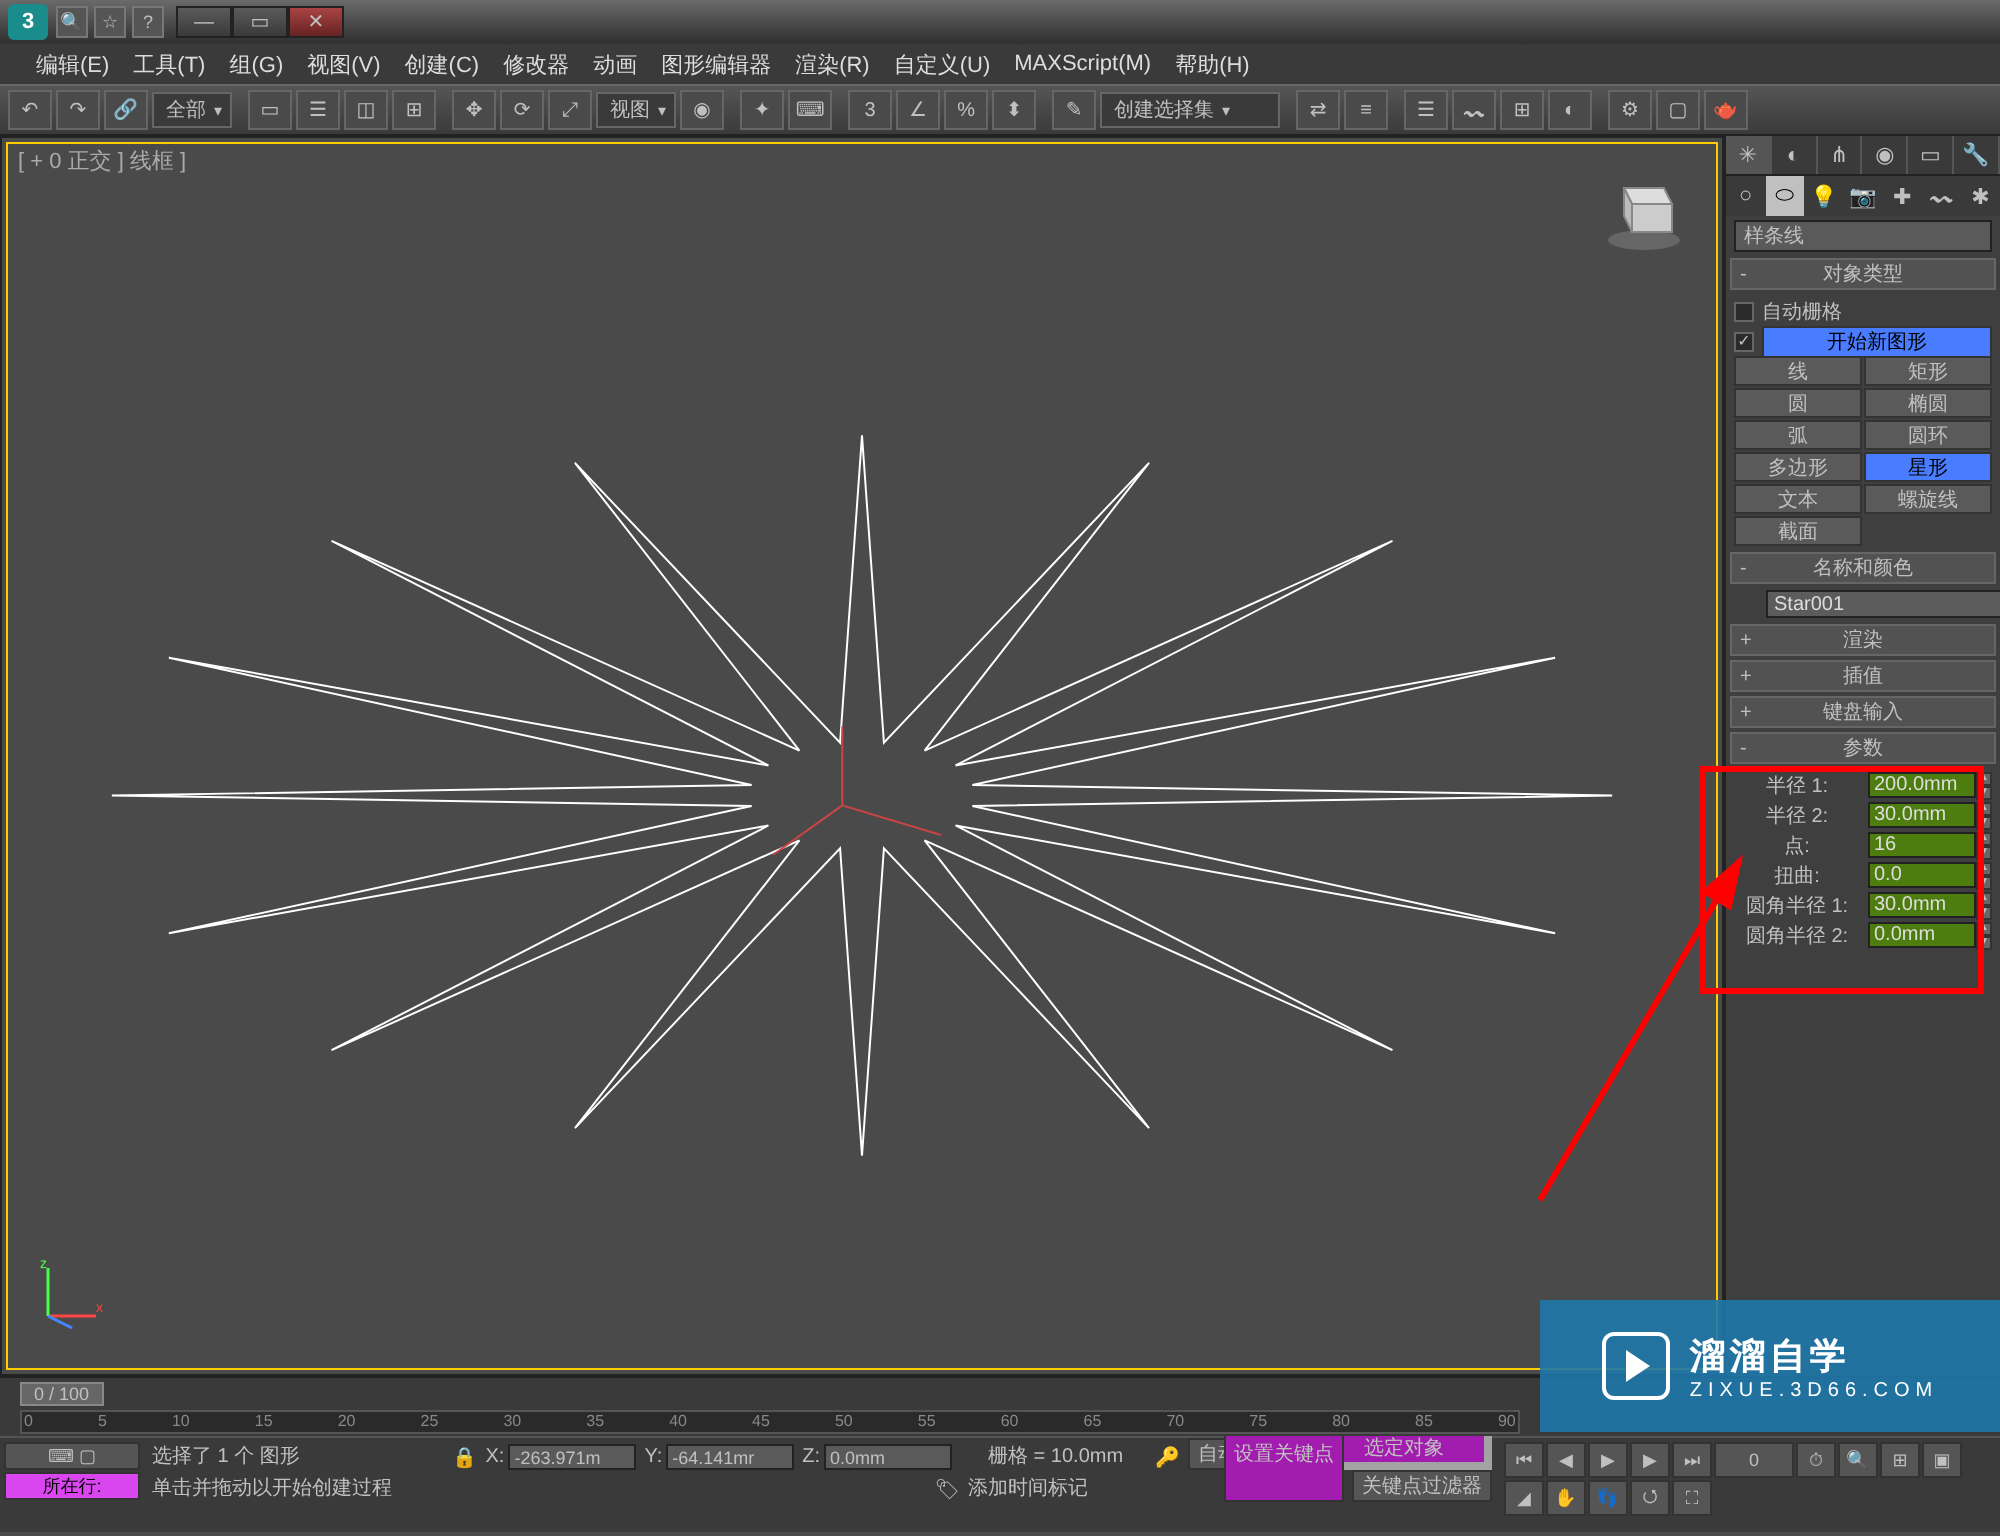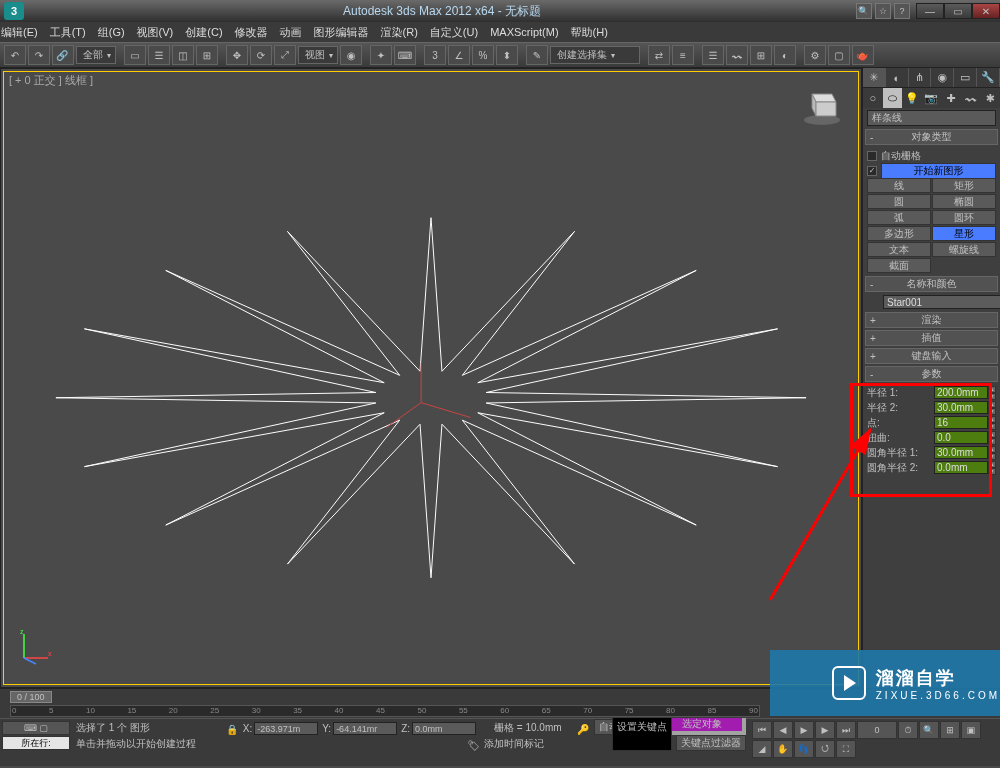--- a/index.html
+++ b/index.html
@@ -10,21 +10,21 @@
 .title-bar .logo { width: 20px; height: 18px; margin: 0 4px; background: #1a8c8c; border-radius: 3px; display: flex; align-items: center; justify-content: center; font-size: 11px; color: #fff; font-weight: bold; }
 .title-text { flex: 1; text-align: center; color: #b8d8f0; font-size: 12px; }
 .search-box { width: 210px; height: 16px; background: #fff; border: 1px solid #888; margin-right: 4px; font-size: 10px; padding: 0 4px; color: #888; font-style: italic; }
 .title-icons { display: flex; gap: 3px; margin-right: 6px; }
 .title-icons span { width: 16px; height: 16px; background: #555; border: 1px solid #777; display: flex; align-items: center; justify-content: center; font-size: 9px; }
 .win-controls { display: flex; }
 .win-controls span { width: 28px; height: 16px; background: linear-gradient(#5a5a5a,#3a3a3a); border: 1px solid #222; display: flex; align-items: center; justify-content: center; font-size: 10px; }
 .win-controls span.close { background: linear-gradient(#aa4444,#662222); }
 
 
-.menu-bar { height: 20px; background: #3a3a3a; display: flex; align-items: center; padding: 0 1px; gap: 12px; }
+.menu-bar { height: 20px; background: #3a3a3a; display: flex; align-items: center; padding: 0 18px; gap: 12px; }
 .menu-bar span { font-size: 11px; color: #ddd; }
 
 
 .toolbar { height: 26px; background: linear-gradient(#555,#3a3a3a); border-top: 1px solid #666; border-bottom: 1px solid #222; display: flex; align-items: center; padding: 0 4px; gap: 2px; }
 .tbtn { width: 22px; height: 20px; background: #4a4a4a; border: 1px solid #666; display: flex; align-items: center; justify-content: center; font-size: 10px; }
 .tbtn.sep { width: 4px; background: none; border: none; }
 .tdropdown { height: 18px; background: #3a3a3a; border: 1px solid #666; padding: 0 4px 0 6px; font-size: 10px; display: flex; align-items: center; }
 .tdropdown::after { content: "▾"; margin-left: 4px; font-size: 8px; }
 
 
@@ -48,61 +48,60 @@
 .rollout-head .pm { position: absolute; left: 4px; }
 .rollout-body { padding: 2px 4px; }
 .chk-row { display: flex; align-items: center; font-size: 10px; height: 15px; gap: 4px; }
 .chk { width: 10px; height: 10px; background: #2a2a2a; border: 1px solid #666; display: inline-flex; align-items: center; justify-content: center; font-size: 8px; }
 .btn-blue { background: #4a7cff !important; color: #000 !important; }
 .grid2 { display: grid; grid-template-columns: 1fr 1fr; gap: 1px; }
 .grid2 div { height: 15px; background: #5a5a5a; border: 1px solid #333; display: flex; align-items: center; justify-content: center; font-size: 10px; }
 .name-row { display: flex; gap: 2px; margin: 2px 20px; }
 .name-row input { flex: 1; height: 14px; background: #5c5c5c; border: 1px solid #222; color: #ddd; font-size: 10px; padding: 0 3px; }
 .param-row { display: flex; align-items: center; height: 15px; font-size: 10px; }
-.param-row .lbl { flex: 1; text-align: left; padding-right: 4px; }
+.param-row .lbl { flex: 1; text-align: center; padding-right: 4px; }
 .param-row .spin { width: 54px; height: 13px; background: #4d7c0f; border: 1px solid #222; color: #ddd; padding: 0 2px; display: flex; align-items: center; }
 .param-row .updn { width: 8px; height: 13px; display: flex; flex-direction: column; }
 .param-row .updn span { flex: 1; background: #666; border: 1px solid #333; font-size: 5px; line-height: 5px; text-align: center; }
 
 
 .red-box { position: absolute; border: 3px solid #ff0000; pointer-events: none; }
 .red-arrow-svg { position: absolute; pointer-events: none; }
 
 
 .timeline { height: 30px; background: #3a3a3a; border-top: 1px solid #222; position: relative; }
 .timeline .slider { position: absolute; top: 2px; left: 10px; height: 12px; background: #666; border: 1px solid #888; padding: 0 6px; font-size: 9px; display: flex; align-items: center; }
 .timeline .track { position: absolute; top: 16px; left: 10px; right: 240px; height: 12px; background: #2a2a2a; border: 1px solid #555; }
 .timeline .ticks { position: absolute; top: 17px; left: 10px; right: 240px; display: flex; justify-content: space-between; font-size: 8px; color: #888; padding: 0 2px; }
 
 .status-bar { height: 48px; background: #3a3a3a; display: flex; font-size: 10px; border-top: 1px solid #555; }
 .status-left { width: 72px; display: flex; flex-direction: column; gap: 1px; padding: 2px; }
 .status-left div { height: 14px; background: #555; border: 1px solid #333; display: flex; align-items: center; justify-content: center; font-size: 9px; }
-.status-left .row2 { background: #e5e5e5; color: #000; }
+.status-left .row2 { background: #d946ef; color: #000; }
 .status-mid { flex: 1; display: flex; flex-direction: column; padding: 2px 4px; gap: 2px; }
 .status-row { display: flex; align-items: flex-end; gap: 4px; height: 14px; }
 .status-row .stat-text { flex-shrink: 0; }
 .coord { display: flex; align-items: center; gap: 2px; }
 .coord-box { width: 64px; height: 13px; background: #5a5a5a; border: 1px solid #222; padding: 0 2px; font-size: 9px; display: flex; align-items: center; }
 .status-right { width: 250px; display: flex; flex-wrap: wrap; align-content: flex-start; gap: 1px; padding: 2px; }
 .status-right .sbtn { width: 20px; height: 18px; background: #555; border: 1px solid #333; display: flex; align-items: center; justify-content: center; font-size: 9px; }
 
 
-.watermark { position: absolute; right: 0; bottom: 52px; width: 230px; height: 66px; background: rgba(30,120,170,0.9); display: flex; align-items: center; justify-content: flex-end; gap: 10px; color: #fff; }
+.watermark { position: absolute; right: 0; bottom: 52px; width: 230px; height: 66px; background: rgba(30,120,170,0.9); display: flex; align-items: center; justify-content: center; gap: 10px; color: #fff; }
 .watermark .play { width: 34px; height: 34px; border: 2px solid #fff; border-radius: 6px; display: flex; align-items: center; justify-content: center; }
 .watermark .play::after { content: ""; width: 0; height: 0; border-left: 12px solid #fff; border-top: 8px solid transparent; border-bottom: 8px solid transparent; margin-left: 3px; }
 .watermark .wtext { display: flex; flex-direction: column; }
 .watermark .wtext .big { font-size: 18px; font-weight: bold; letter-spacing: 2px; }
 .watermark .wtext .small { font-size: 10px; letter-spacing: 3px; }
 </style>
 </head>
 <body>
 
 <div class="title-bar">
   <div class="logo">3</div>
-  <div class="title-text">Autodesk 3ds Max 2012 x64  -  无标题</div>
   <div class="title-icons">
     <span>🔍</span>
     <span>☆</span>
     <span>?</span>
   </div>
   <div class="win-controls">
     <span>—</span>
     <span>▭</span>
     <span class="close">✕</span>
   </div>
@@ -370,21 +369,21 @@
       <span>🔑</span>
       <span style="background:#555;border:1px solid #333;padding:0 4px">自动关键点</span>
       <span style="background:#a21caf;border:4px solid #a3a3a3;padding:0 20px">选定对象</span>
     </div>
     <div class="status-row">
       <span class="stat-text">单击并拖动以开始创建过程</span>
       <span style="flex:1"></span>
       <span>🏷</span>
       <span>添加时间标记</span>
       <span style="width:60px"></span>
-      <span style="background:#000000;border:1px solid #333;padding:16px 4px">设置关键点</span>
+      <span style="background:#a21caf;border:1px solid #333;padding:16px 4px">设置关键点</span>
       <span style="background:#555;border:1px solid #333;padding:0 4px">关键点过滤器</span>
     </div>
   </div>
   <div class="status-right">
     <div class="sbtn">⏮</div>
     <div class="sbtn">◀</div>
     <div class="sbtn">▶</div>
     <div class="sbtn">▶</div>
     <div class="sbtn">⏭</div>
     <div class="sbtn" style="width:40px">0</div>

